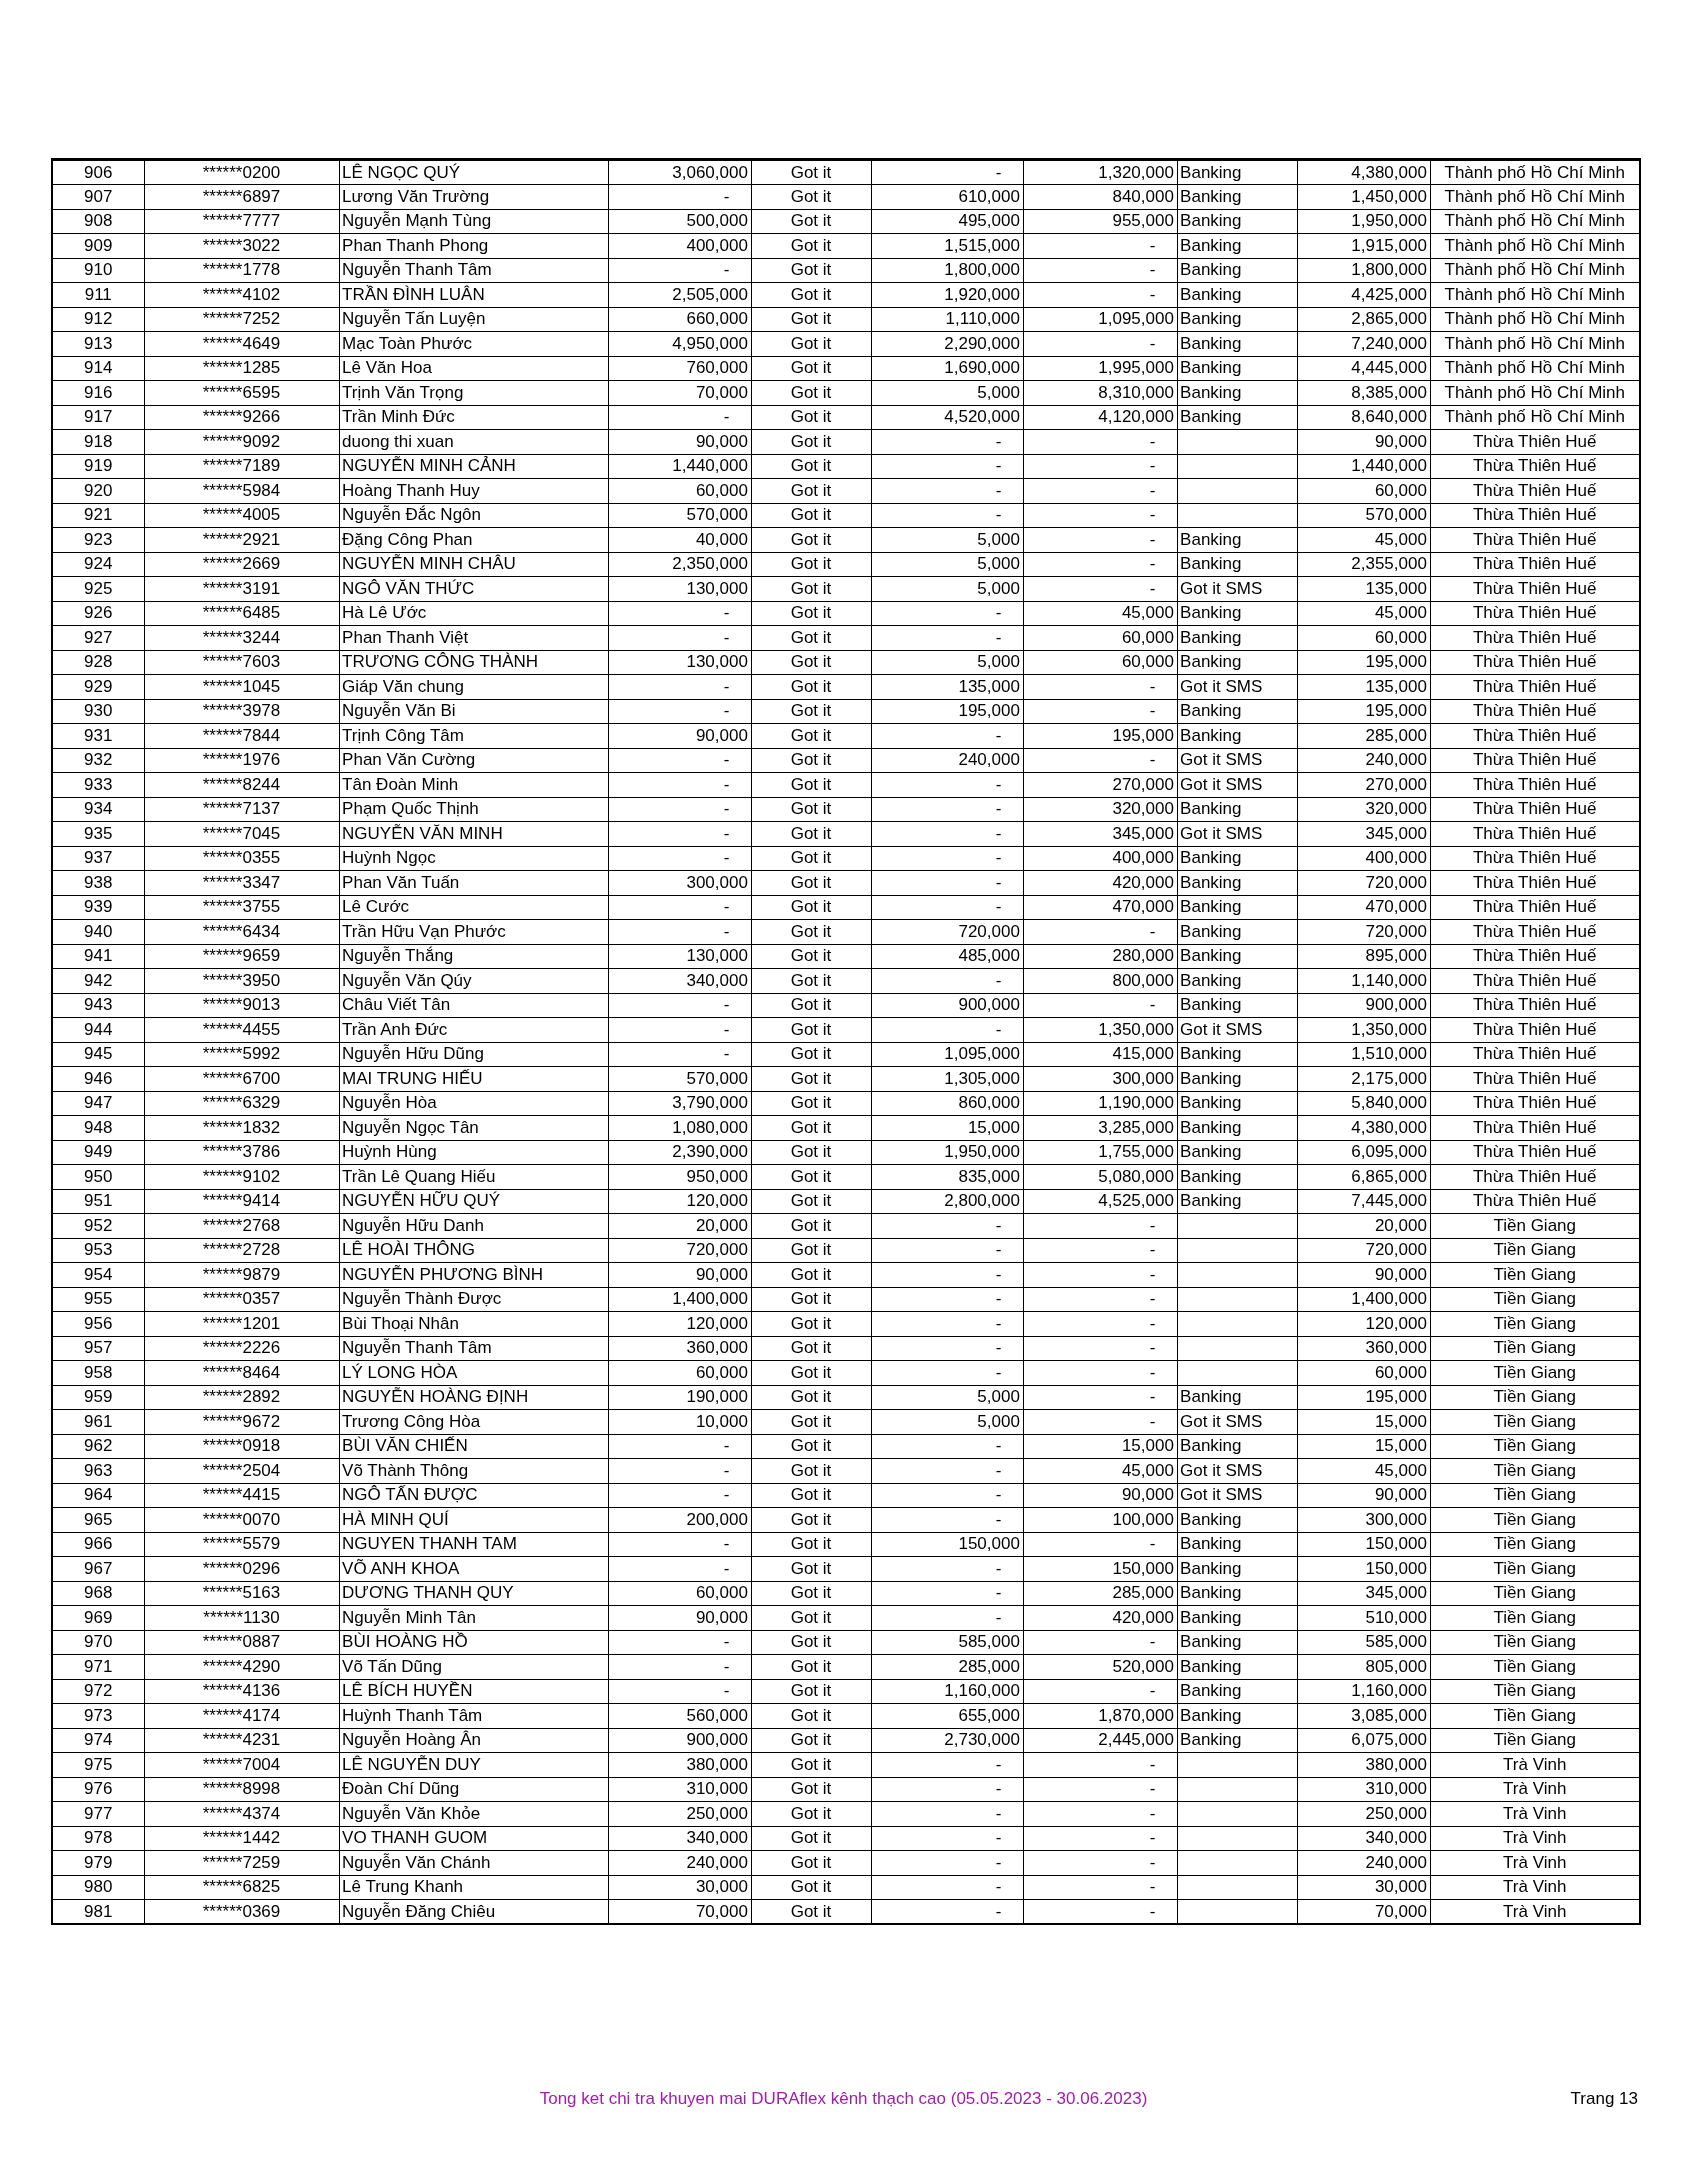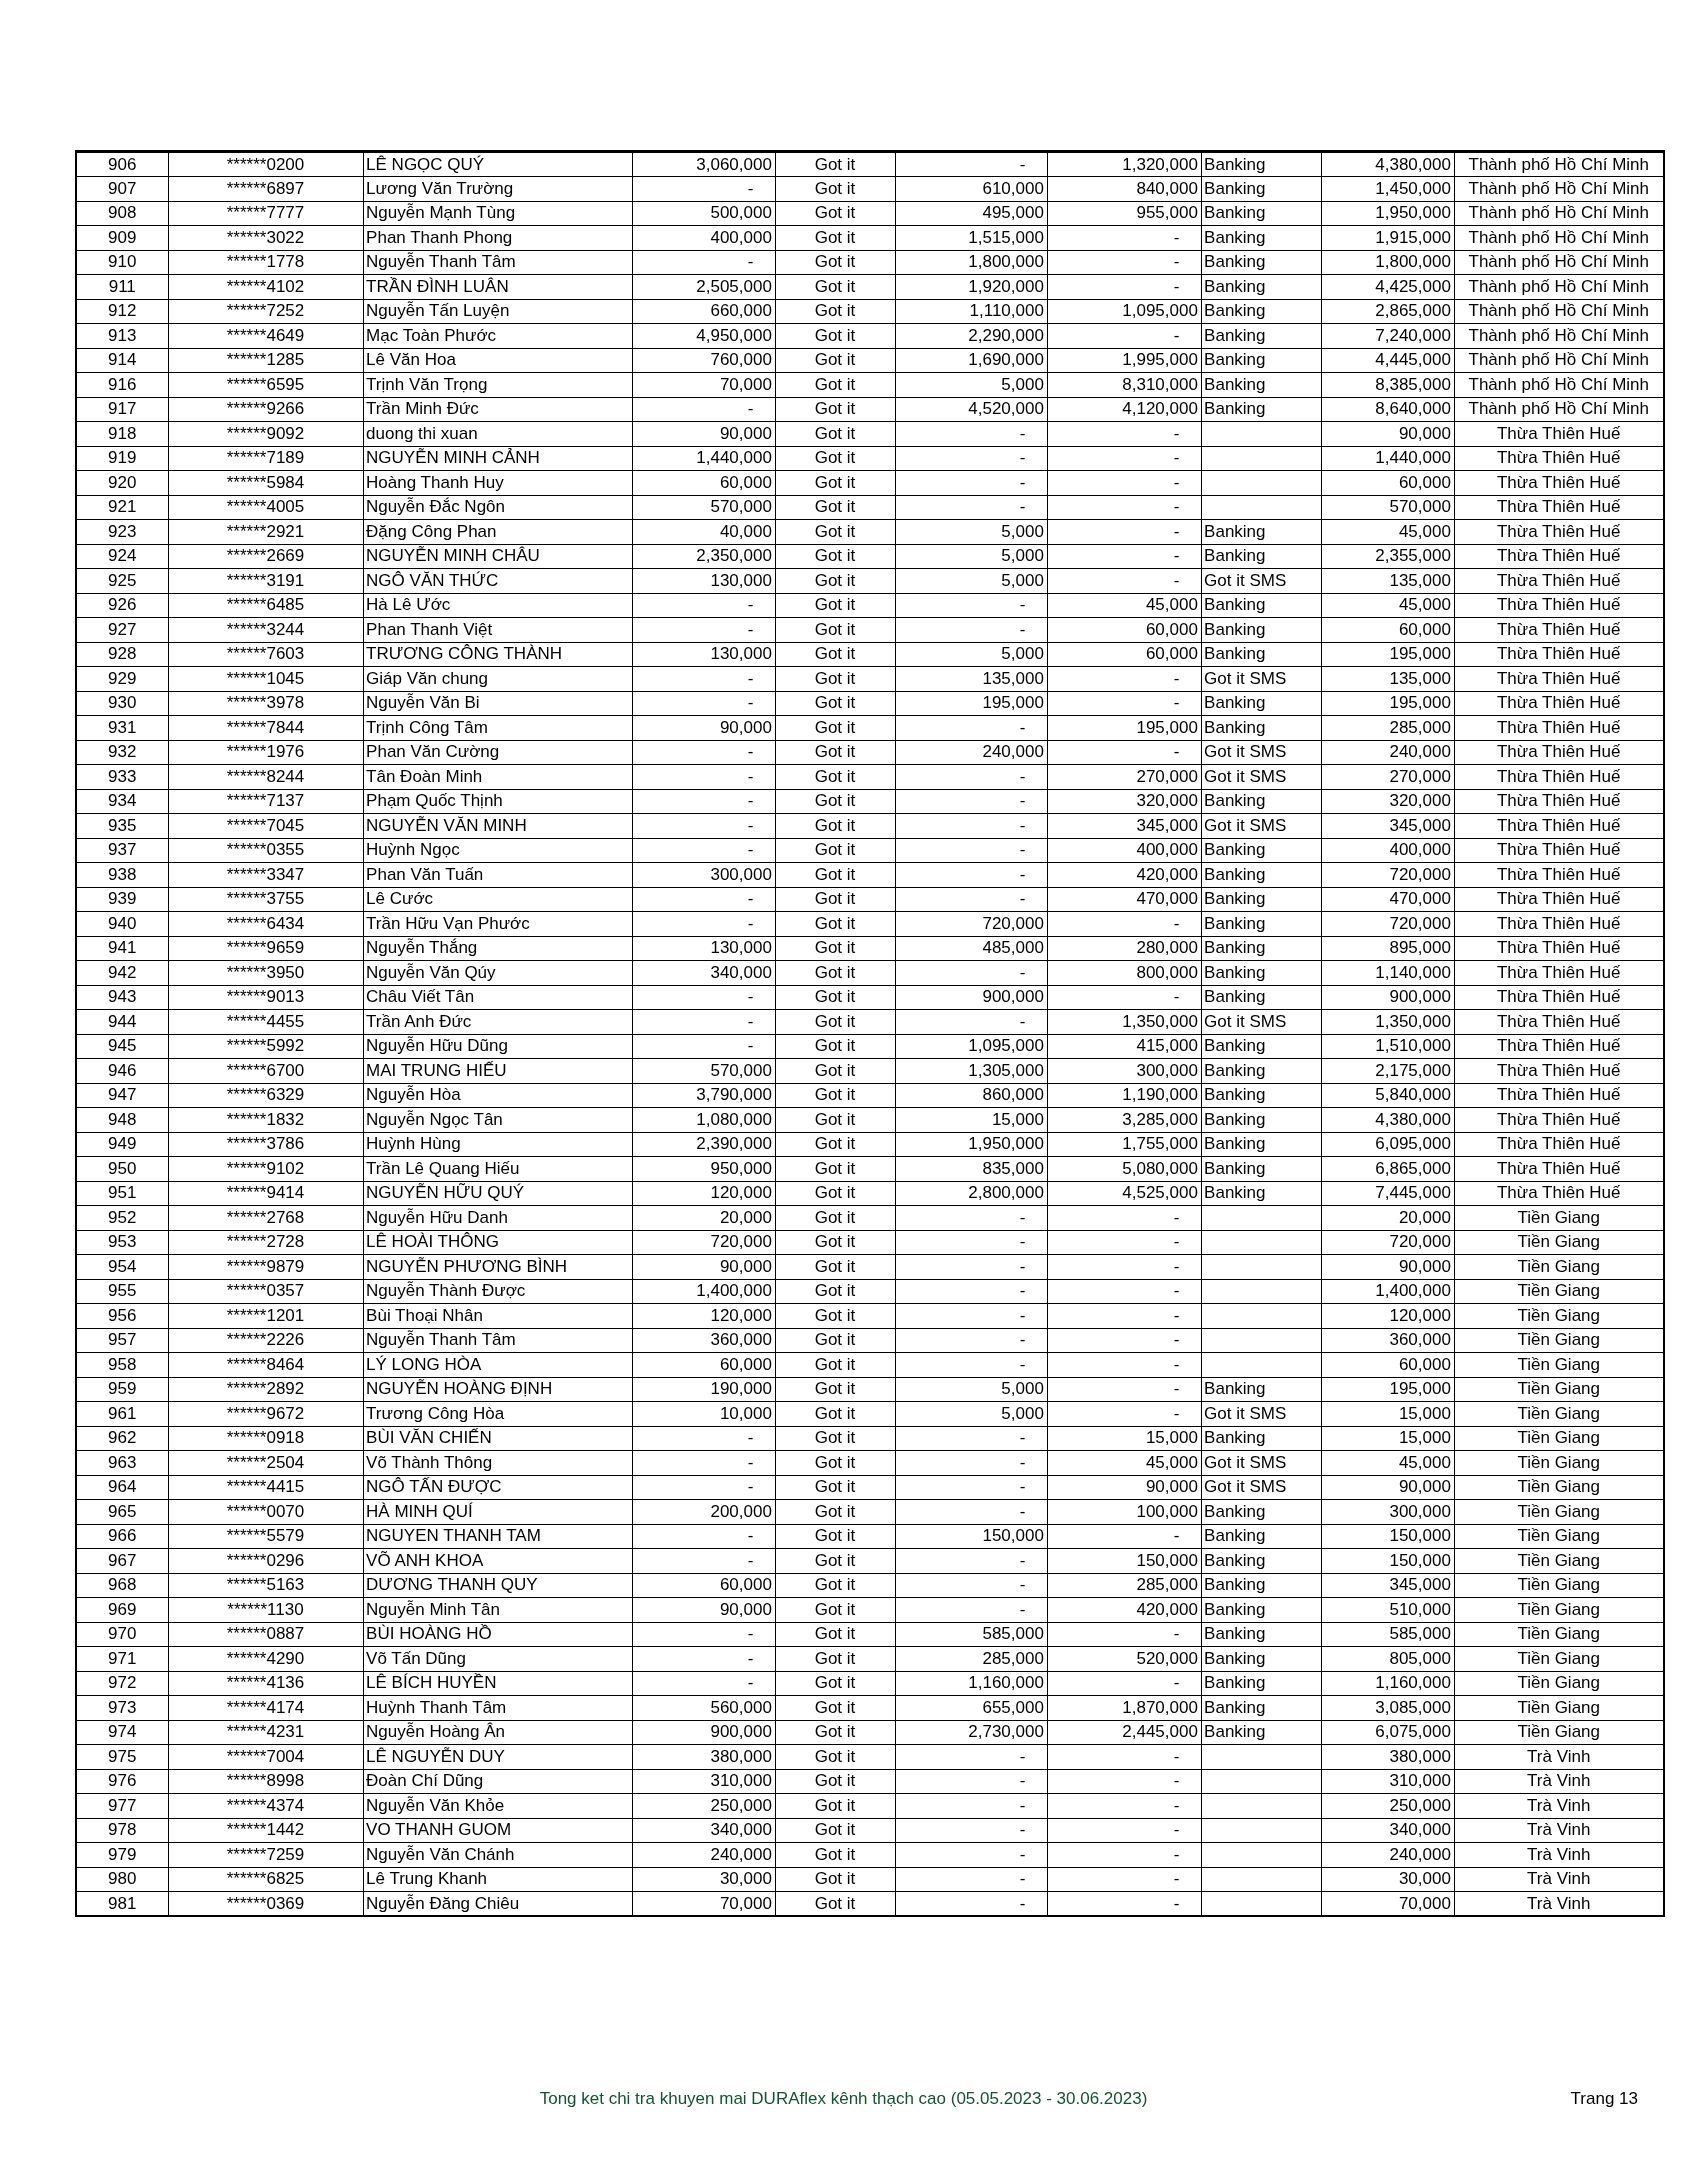--- a/index.html
+++ b/index.html
@@ -13,28 +13,27 @@
   .page {
     position: relative;
     width: 1687px;
     height: 2183px;
     background: #ffffff;
     overflow: hidden;
   }
   table.payout-table {
     position: absolute;
     left: 51px;
-    top: 150px;
+    top: 158px;
     width: 1588px;
     border-collapse: collapse;
     table-layout: fixed;
     border: 2px solid #000;
     border-top-width: 3.3px;
     border-bottom-width: 2.6px;
-    margin-left: 24px;
   }
   table.payout-table tr { height: 24.5px; }
   table.payout-table td {
     border: 1.3px solid #000;
     font-size: 17px;
     line-height: 22px;
     height: 23px;
     padding: 0 2.6px;
     color: #000;
     white-space: nowrap;
@@ -47,21 +46,21 @@
   td.c-amt.dash { padding-right: 21px; }
   td.c-status { text-align: center; }
   td.c-method { text-align: left; padding-left: 5.3px; }
   td.c-prov   { text-align: center; }
   .footer-summary {
     position: absolute;
     top: 2089px;
     left: 50%;
     transform: translateX(-50%);
     font-size: 17px;
-    color: #14532d;
+    color: #a21caf;
     white-space: nowrap;
   }
   .page-number {
     position: absolute;
     top: 2089px;
     right: 49px;
     font-size: 17px;
     color: #000;
     white-space: nowrap;
   }

